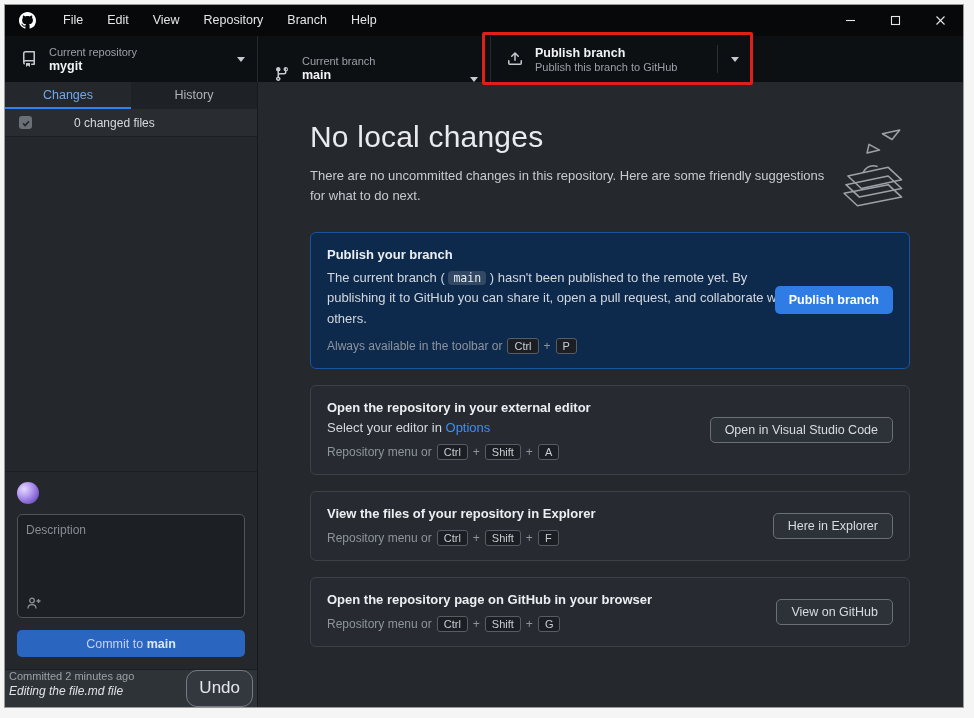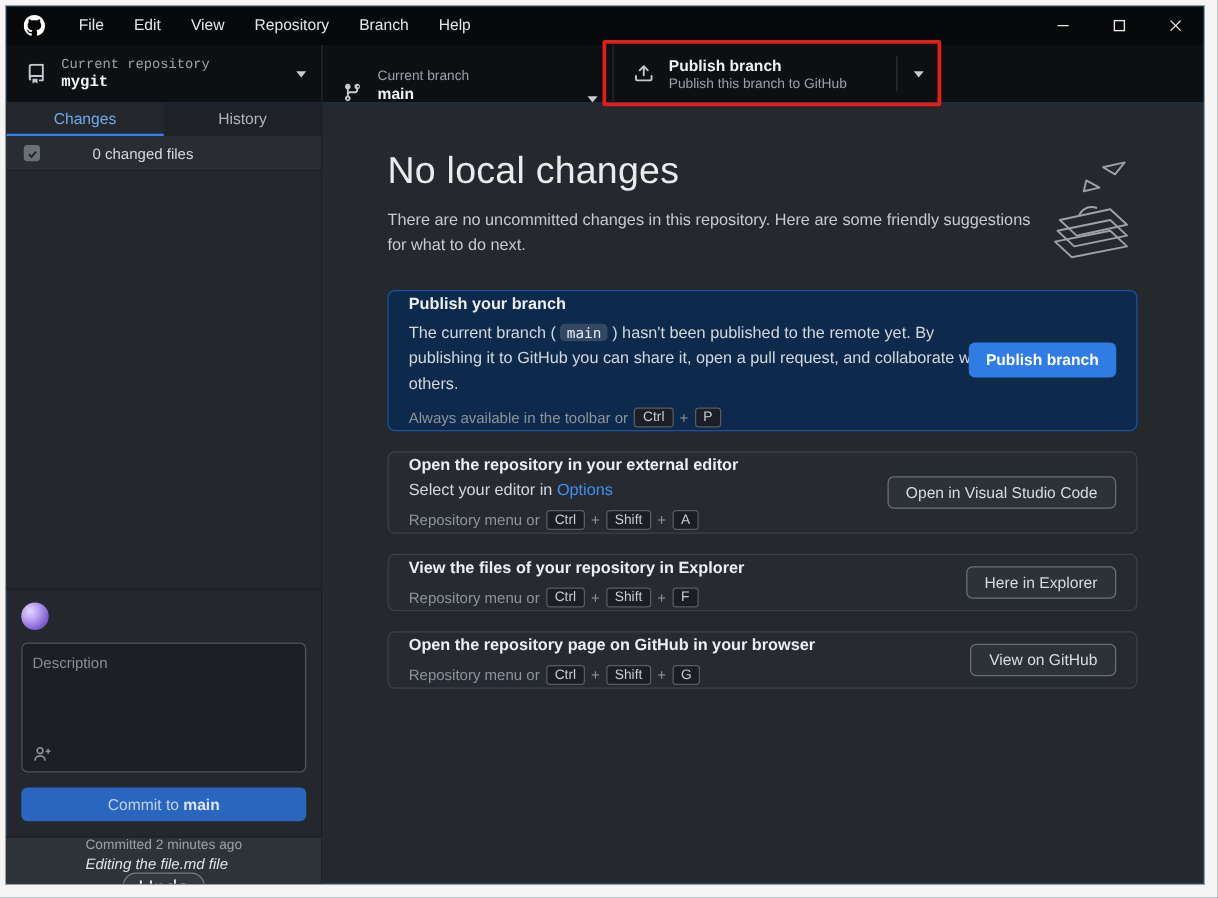--- a/index.html
+++ b/index.html
@@ -12,21 +12,21 @@
   .gh-logo svg { width:17px; height:17px; fill:#ffffff; }
   .menubar { display:flex; margin-left:14px; height:100%; }
   .menu-item { padding:0 12px; font-size:12.5px; color:#e4e6e8; line-height:31px; cursor:default; }
   .win-controls { margin-left:auto; display:flex; height:100%; }
   .win-btn { width:45px; height:100%; display:flex; align-items:center; justify-content:center; }
   .win-btn svg { stroke:#e6e6e6; stroke-width:1.1; fill:none; }
 
   
   .toolbar { height:46px; background:#0d1013; display:flex; }
   .tb-section { display:flex; align-items:center; padding:0 12px 0 16px; border-right:1px solid #25292e; cursor:pointer; position:relative; }
-  .tb-repo { width:253px;font-family:Liberation Mono, monospace; }
+  .tb-repo { width:253px; }
   .tb-branch { width:233px;align-items:flex-end; }
   .tb-publish { width:262px; }
   .tb-icon { width:16px; height:16px; flex-shrink:0; }
   .tb-icon svg { width:16px; height:16px; fill:#c6cad0; }
   .tb-text { margin-left:12px; flex:1; overflow:hidden; }
   .tb-label { font-size:11px; color:#9ba1a8; }
   .tb-value { font-size:12.5px; color:#f0f2f4; font-weight:700; margin-top:1px; }
   .tb-title { font-size:12.5px; color:#f0f2f4; font-weight:700; }
   .tb-sub { font-size:11px; color:#9ba1a8; margin-top:1px; }
   .chevron { width:0; height:0; border-left:4px solid transparent; border-right:4px solid transparent; border-top:5px solid #c6cad0; margin-left:6px; flex-shrink:0; }
@@ -53,33 +53,33 @@
   .avatar { width:22px; height:22px; border-radius:50%; flex-shrink:0;
             background: radial-gradient(circle at 32% 32%, #e4d9fb 0%, #b79df1 35%, #7f5fd0 70%, #4b3a8c 100%); }
   .summary-input { flex:1; height:25px; background:#1c1f23; border:1px solid #50555b; border-radius:5px; color:#e6e9ec; font-size:12px; padding:0 8px; outline:none; font-family:"Liberation Sans",sans-serif; }
   .summary-input::placeholder, .desc-box textarea::placeholder { color:#868d94; }
   .desc-box { position:relative; margin-top:10px; height:104px; background:#1c1f23; border:1px solid #50555b; border-radius:5px; }
   .desc-box textarea { width:100%; height:100%; background:transparent; border:none; resize:none; color:#e6e9ec; font-size:12px; padding:8px; outline:none; font-family:"Liberation Sans",sans-serif; }
   .coauthor-icon { position:absolute; left:8px; bottom:6px; width:16px; height:16px; }
   .commit-btn { margin-top:12px; width:100%; height:27px; background:#2a65c0; border:none; border-radius:5px; color:#c3d2ef; font-size:12.5px; font-family:"Liberation Sans",sans-serif; cursor:pointer; }
   .commit-btn b { color:#dce7fb; }
 
-  .undo-bar { height:38px; background:#2e3338; display:flex; align-items:center; padding:0 4px; border-top:1px solid #1b1e22; flex-shrink:0;flex-direction:column; }
+  .undo-bar { height:38px; background:#2e3338; display:flex; padding:0 4px; border-top:1px solid #1b1e22; flex-shrink:0; }
   .undo-text { flex:1; }
   .undo-line1 { font-size:11px; color:#9aa1a8; }
   .undo-line2 { font-size:12px; color:#dfe3e7; margin-top:2px;font-style:italic; }
   .undo-btn { padding:2px 12px 3px; background:#33383e; border:1px solid #747b82; border-radius:11px; color:#e4e8eb; font-size:17px; font-family:"Liberation Sans",sans-serif; cursor:pointer; }
 
   
   .main { flex:1; position:relative; padding:38px 52px 0; background:#25282d; overflow:hidden; }
   .main h1 { font-size:30px; font-weight:300; color:#e9ebee; letter-spacing:.2px; }
   .subtitle { margin-top:12px; font-size:13px; color:#c6cbd1; max-width:520px; line-height:1.55; }
   .illustration { position:absolute; right:46px; top:46px; width:96px; height:84px; }
 
-  .card { position:relative; margin-top:16px; background:#272b31; border:1px solid #3d4248; border-radius:6px; padding:2px 16px; max-width:600px; }
+  .card { position:relative; margin-top:16px; background:#272b31; border:1px solid #3d4248; border-radius:6px; padding:14px 16px; max-width:600px; }
   .card.first { margin-top:26px; }
   .blue-card { background:#0d2a4d; border-color:#1a53a0; }
   .card-title { font-size:13px; font-weight:700; color:#eceff2; }
   .card-body { margin-top:6px; font-size:13px; color:#d3d8de; line-height:1.55; max-width:470px; }
   .card-line { margin-top:5px; font-size:13px; color:#d3d8de; }
   .link { color:#3f8ef5; text-decoration:none; cursor:pointer; }
   .card-hint { margin-top:9px; font-size:12px; color:#8d949c; display:flex; align-items:center; gap:5px; }
   kbd { background:#1b1e23; border:1px solid #565d64; border-radius:3px; padding:1px 6px; font-size:11px; color:#c7cdd3; font-family:"Liberation Sans",sans-serif; }
   .code-chip { background:rgba(110,118,129,.4); border-radius:4px; padding:0 5px; font-family:"DejaVu Sans Mono",monospace; font-size:11.5px; color:#e6edf3; }
   .btn-primary { position:absolute; right:16px; top:50%; transform:translateY(-50%); background:#2e7ce4; border:none; border-radius:5px; color:#ffffff; font-weight:700; font-size:12.5px; padding:7px 14px; font-family:"Liberation Sans",sans-serif; cursor:pointer; }

